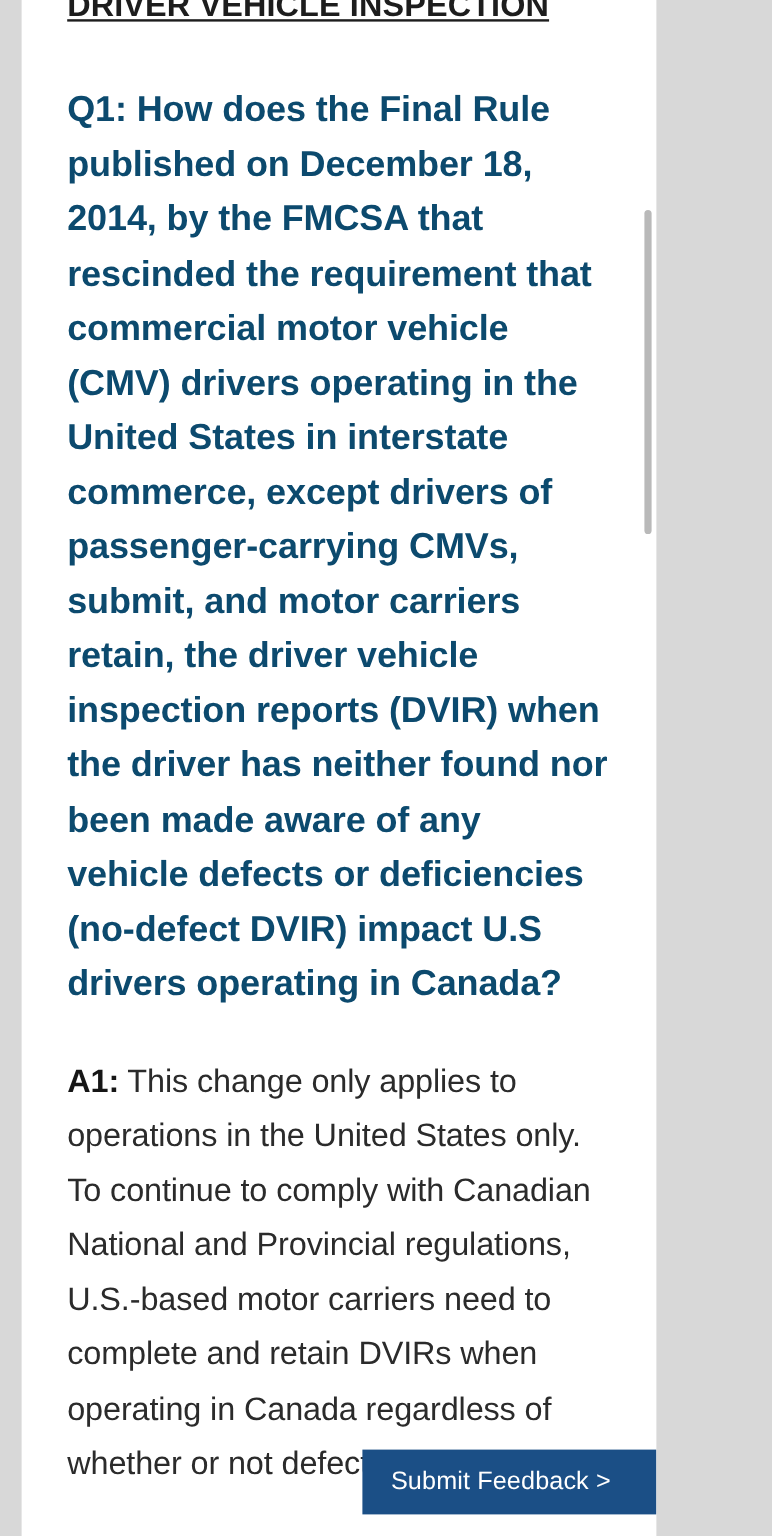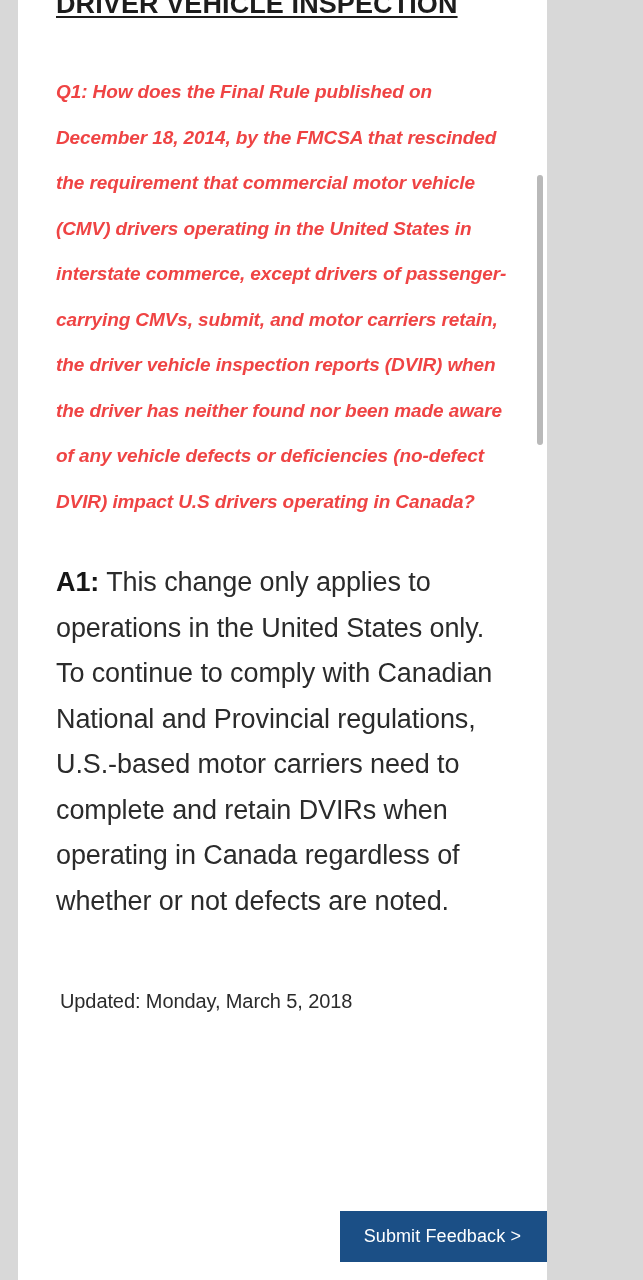--- a/index.html
+++ b/index.html
@@ -43,27 +43,26 @@
     display: block;
     margin-top: -18px;
   }
   .title-line-2 {
     display: block;
   }
   .qa-block {
     margin-top: 42px;
   }
   .question {
-    font-size: 19px;
+    font-size: 30px;
     font-weight: bold;
     line-height: 45.5px;
-    color: #ef4444;
+    color: #0c4a6e;
     margin: 0;
     letter-spacing: -0.1px;
-    font-style: italic;
   }
   .answer {
     font-size: 27px;
     line-height: 45.5px;
     color: #2b2b2b;
     margin: 0;
     margin-top: 36px;
     letter-spacing: -0.1px;
   }
   .answer-label {
@@ -83,23 +82,23 @@
     position: absolute;
     right: 0;
     bottom: 18px;
     width: 100%;
     display: flex;
     justify-content: flex-end;
   }
   .feedback-btn {
     background: #1b4f86;
     color: #ffffff;
-    font-size: 18px;
+    font-size: 21px;
     line-height: 1;
-    padding: 16px 26px 17px 24px;
+    padding: 16px 38px 17px 24px;
     border: none;
     font-family: "Liberation Sans", sans-serif;
     letter-spacing: 0.1px;
     cursor: pointer;
     display: inline-block;
     white-space: nowrap;
   }
   .scrollbar-track {
     position: absolute;
     right: 2px;

